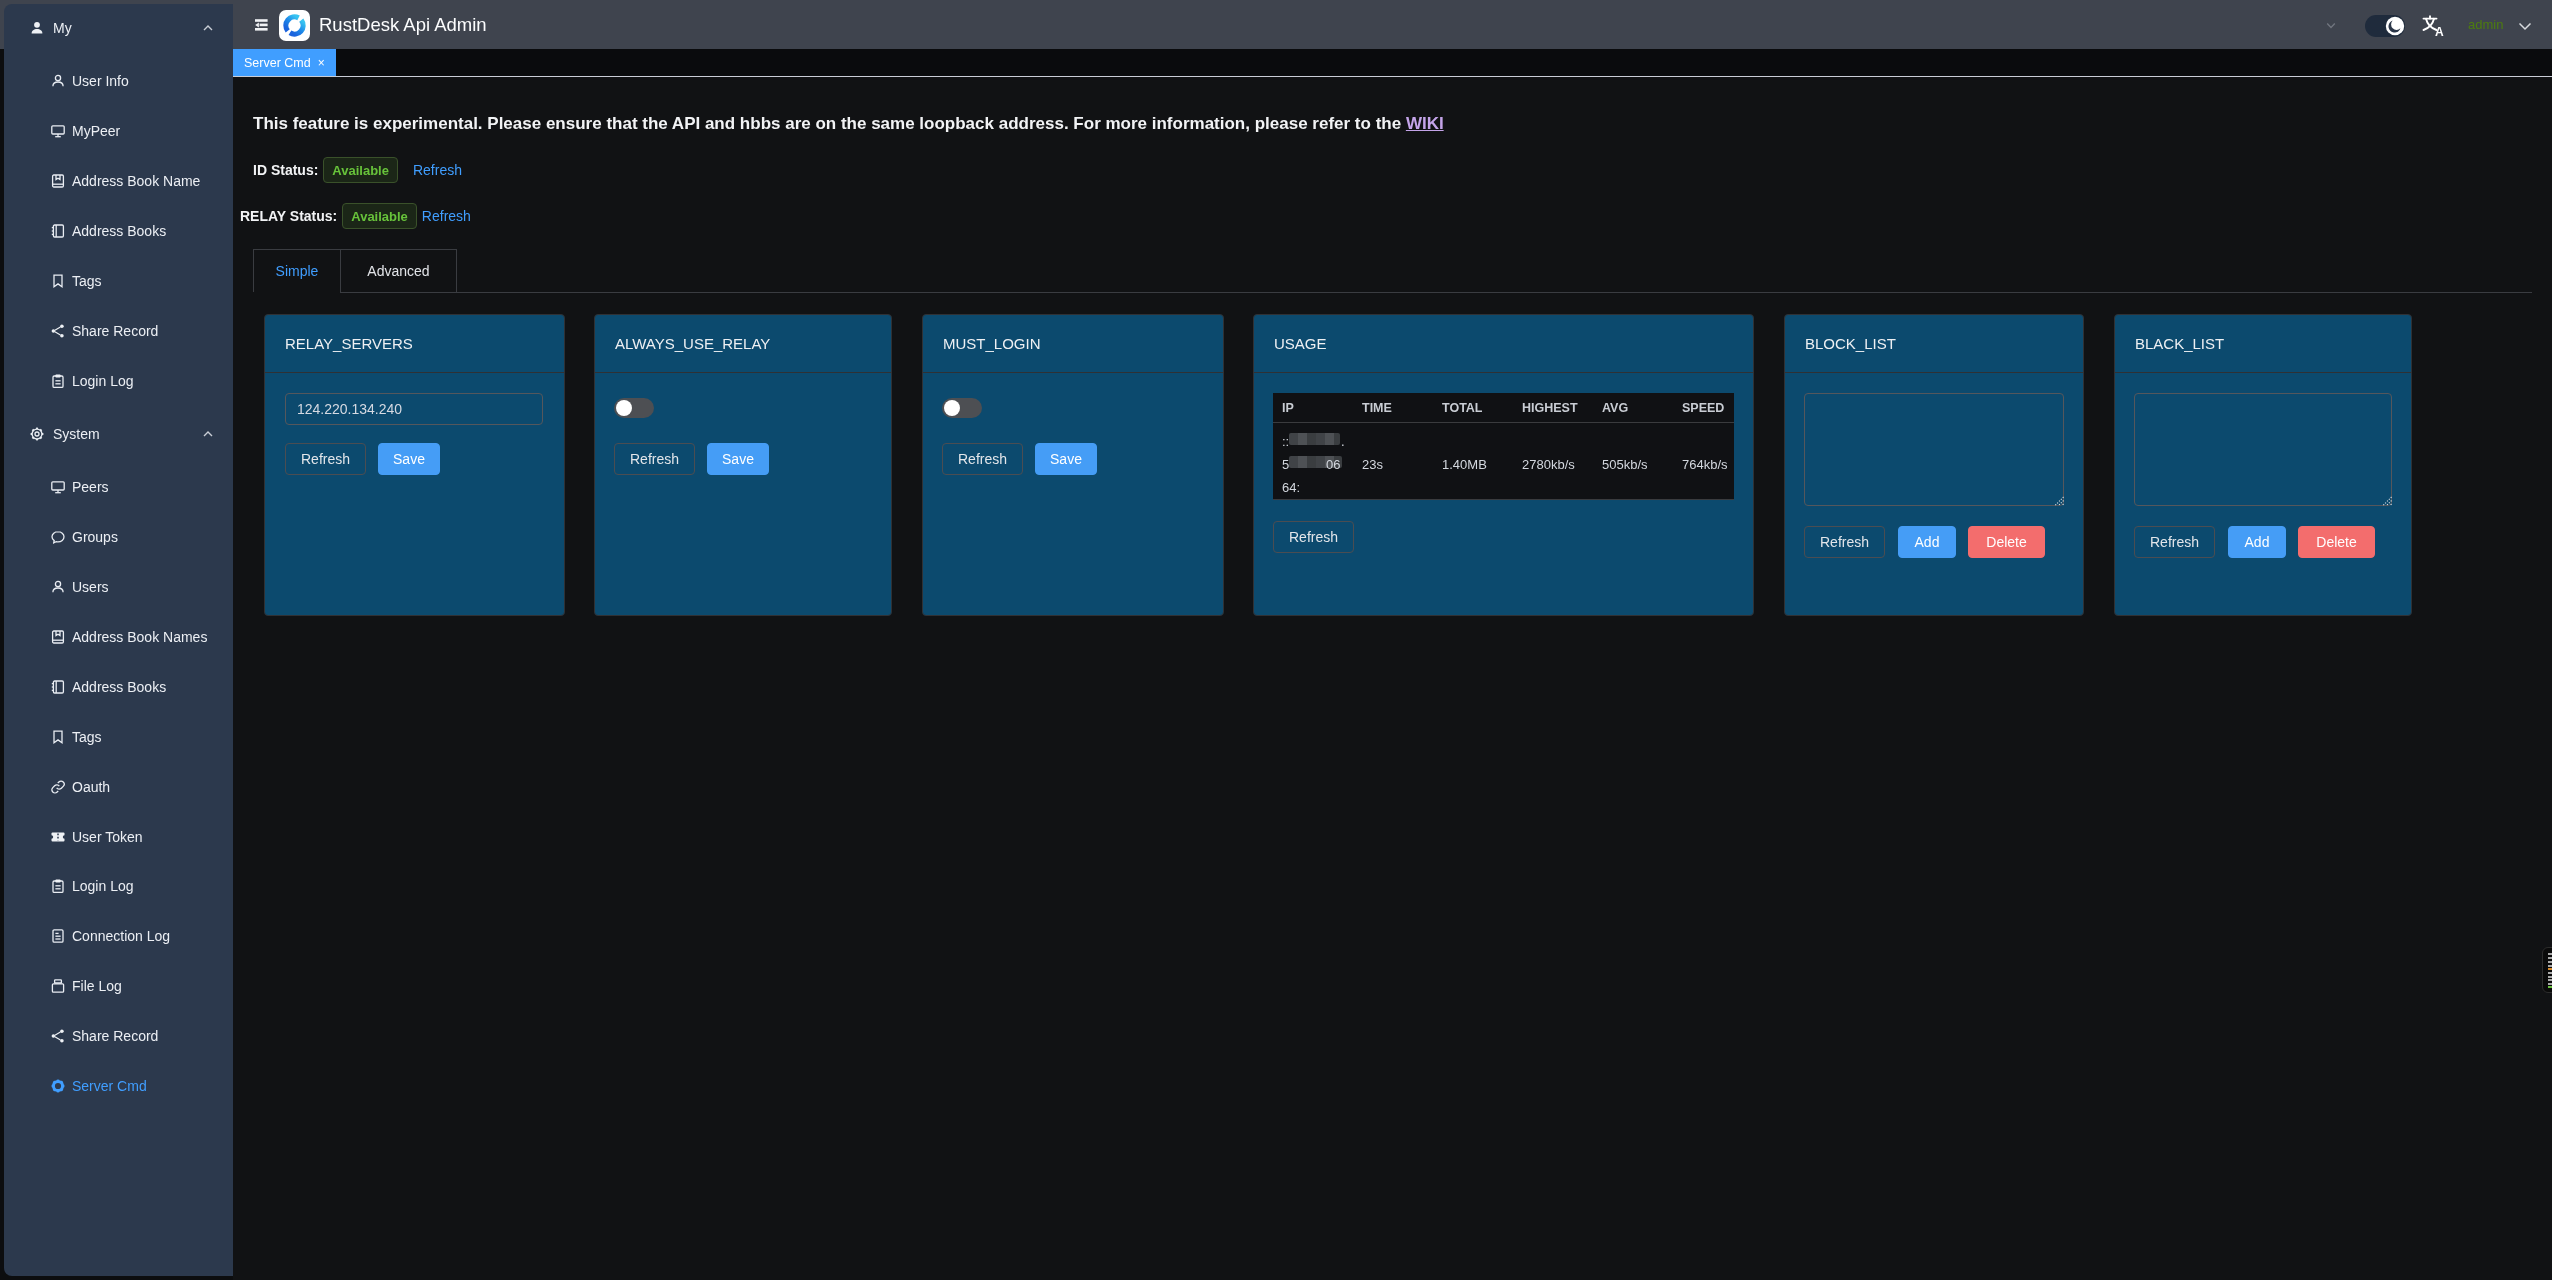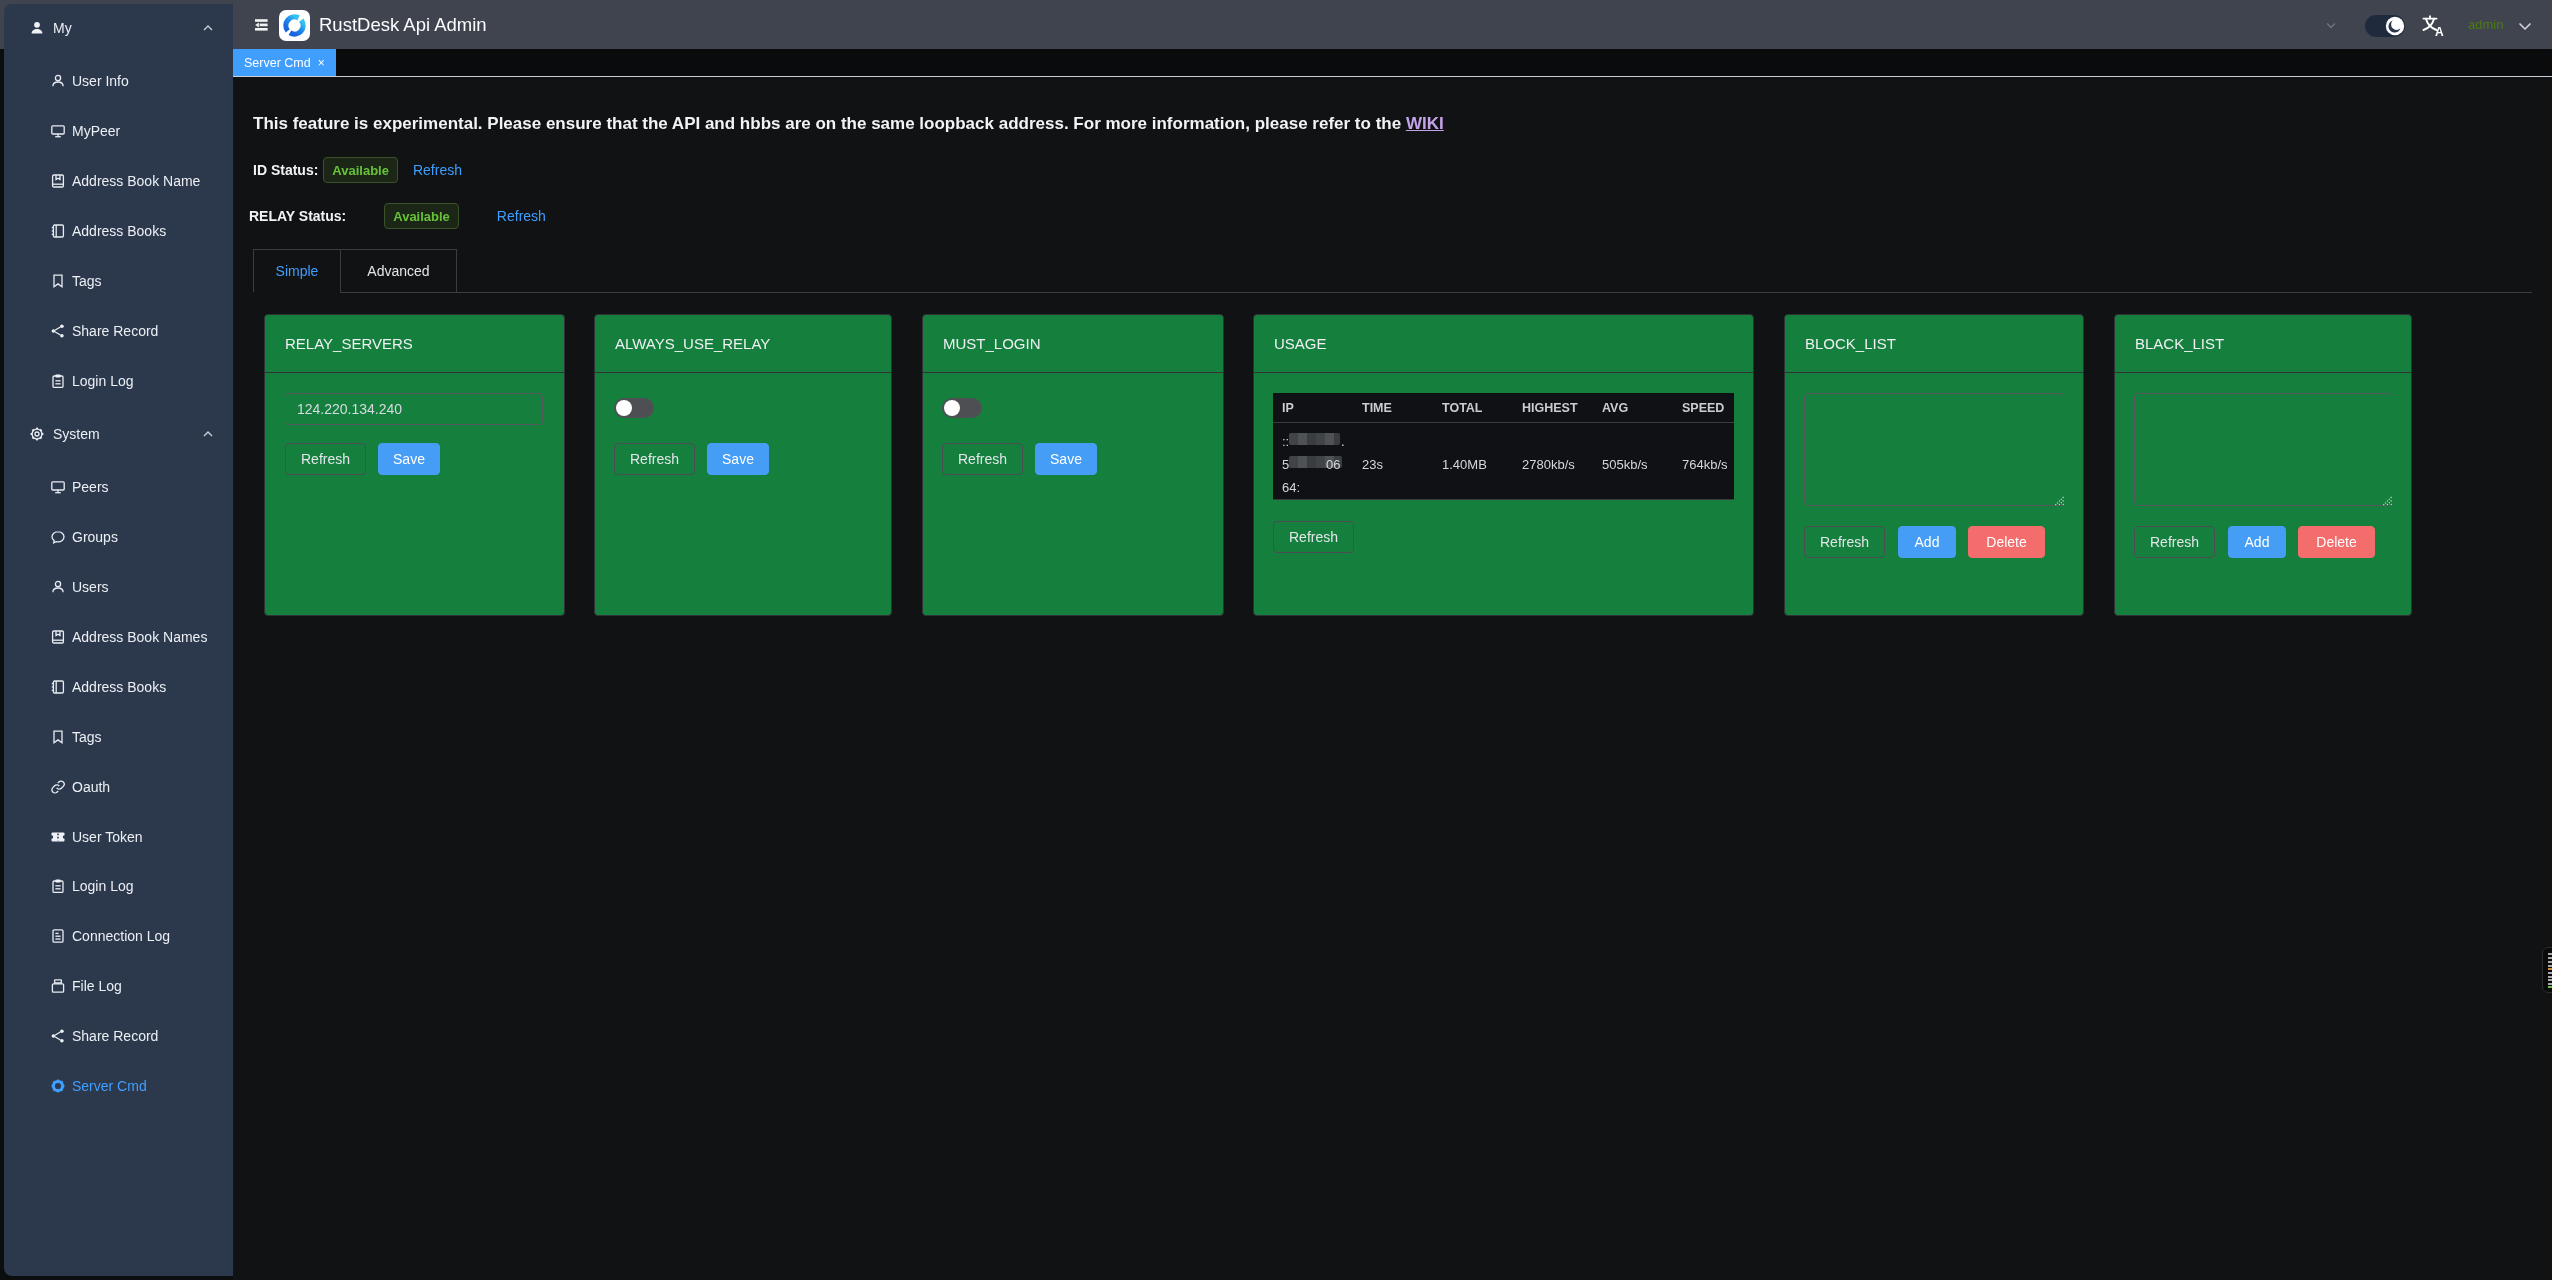--- a/index.html
+++ b/index.html
@@ -10,21 +10,21 @@
   #tabrow { position:absolute; left:233px; top:49px; width:2319px; height:28px; background:#0a0b0d; }
   #tabline { position:absolute; left:233px; top:76px; width:2319px; height:1px; background:#c9cdd6; }
   #content { position:absolute; left:233px; top:77px; width:2319px; height:1203px; background:#111214; }
   .tag-active { position:absolute; left:0; top:0; width:103px; height:27px; background:#409eff; color:#fff; font-size:12.5px; display:flex; align-items:center; padding-left:11px; }
   .menu-item { position:absolute; left:0; width:229px; height:50px; display:flex; align-items:center; color:#eceff4; font-size:14px; }
   .menu-item .mi { position:absolute; left:25px; width:16px; height:16px; }
   .menu-item .mi2 { position:absolute; left:46px; width:16px; height:16px; }
   .menu-item .txt1 { position:absolute; left:49px; }
   .menu-item .txt2 { position:absolute; left:68px; }
   .chev { position:absolute; left:198px; width:12px; height:12px; }
-  .card { position:absolute; top:314px; height:302px; background:#15803d; border:1px solid #2f3135; border-radius:4px; }
+  .card { position:absolute; top:314px; height:302px; background:#0c4a6e; border:1px solid #2f3135; border-radius:4px; }
   .ctitle { position:absolute; left:20px; top:0; height:57px; display:flex; align-items:center; font-size:15px; font-weight:400; color:#eef0f3; }
   .cdiv { position:absolute; left:0; right:0; top:57px; height:0; border-top:1px solid #2f3135; }
   .btn { position:absolute; height:32px; border:1px solid #4b4d52; border-radius:4px; background:transparent; color:#e3e6ea; font-size:14px; display:flex; align-items:center; justify-content:center; }
   .btn.primary { background:#459df6; border-color:#459df6; color:#fff; }
   .btn.danger { background:#f36d6d; border-color:#f36d6d; color:#fff; }
   .input { position:absolute; border:1px solid #55575c; border-radius:4px; background:transparent; color:#d6dae2; font-size:14px; display:flex; align-items:center; padding-left:11px; }
   .switch { position:absolute; width:40px; height:20px; border-radius:10px; background:#4d4f53; }
   .switch .knob { position:absolute; left:2px; top:2px; width:16px; height:16px; border-radius:50%; background:#fff; }
   .statuslbl { color:#f2f3f5; font-weight:bold; font-size:14px; }
   .badge { height:26px; border:1px solid #3a512a; background:#1b2617; border-radius:4px; color:#67c23a; font-size:13px; font-weight:bold; display:inline-flex; align-items:center; padding:0 8px; }
@@ -89,21 +89,21 @@
     <path d="M1.5 1.5 L7 7 L12.5 1.5" stroke="#d8dade" stroke-width="1.5" fill="none"></path>
   </svg>
 
 <div class="abs" style="left:253px;top:114px;font-size:17px;font-weight:bold;color:#f2f3f5;">This feature is experimental. Please ensure that the API and hbbs are on the same loopback address. For more information, please refer to the <span style="color:#c4a4e9;text-decoration:underline;">WIKI</span></div>
 
 <div class="abs" style="left:253px;top:157px;height:26px;display:flex;align-items:center;">
   <span class="statuslbl">ID Status:</span>
   <span class="badge" style="margin-left:5px;">Available</span>
   <span class="rlink" style="margin-left:15px;">Refresh</span>
 </div>
-<div class="abs" style="left:249px;top:203px;height:26px;display:flex;align-items:center;gap:33px;">
+<div class="abs" style="left:240px;top:203px;height:26px;display:flex;align-items:center;">
   <span class="statuslbl">RELAY Status:</span>
   <span class="badge" style="margin-left:5px;">Available</span>
   <span class="rlink" style="margin-left:5px;">Refresh</span>
 </div>
 
 <div class="tabs-line" style="left:253px;top:249px;width:203px;height:1px;"></div>
 <div class="tabs-line" style="left:253px;top:249px;width:1px;height:43px;"></div>
 <div class="tabs-line" style="left:340px;top:249px;width:1px;height:43px;"></div>
 <div class="tabs-line" style="left:456px;top:249px;width:1px;height:43px;"></div>
 <div class="tabs-line" style="left:340px;top:292px;width:2192px;height:1px;"></div>

